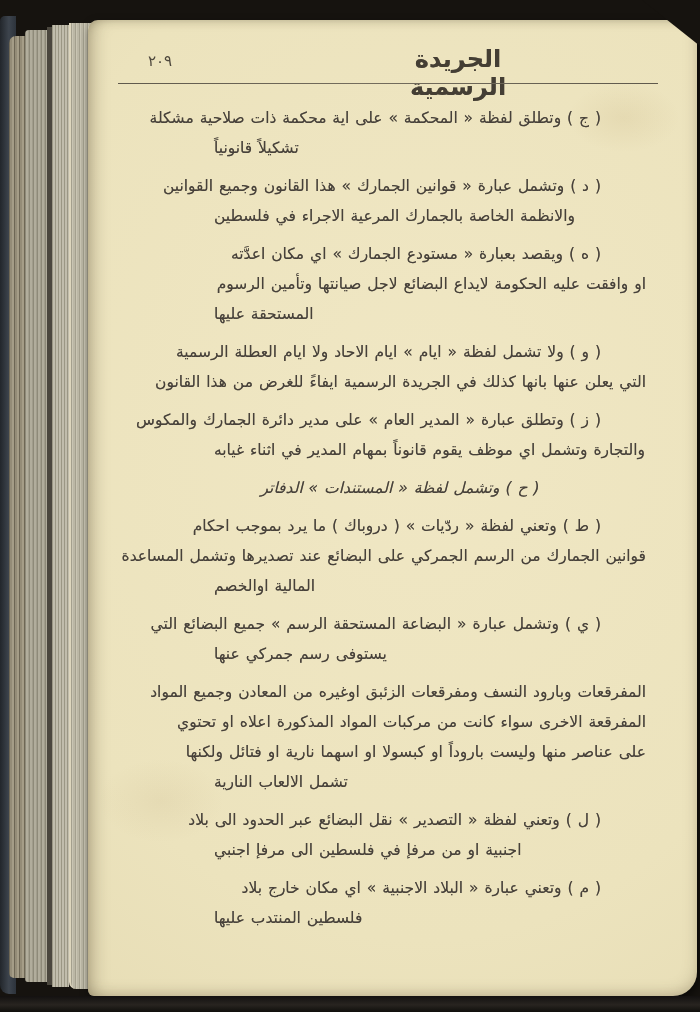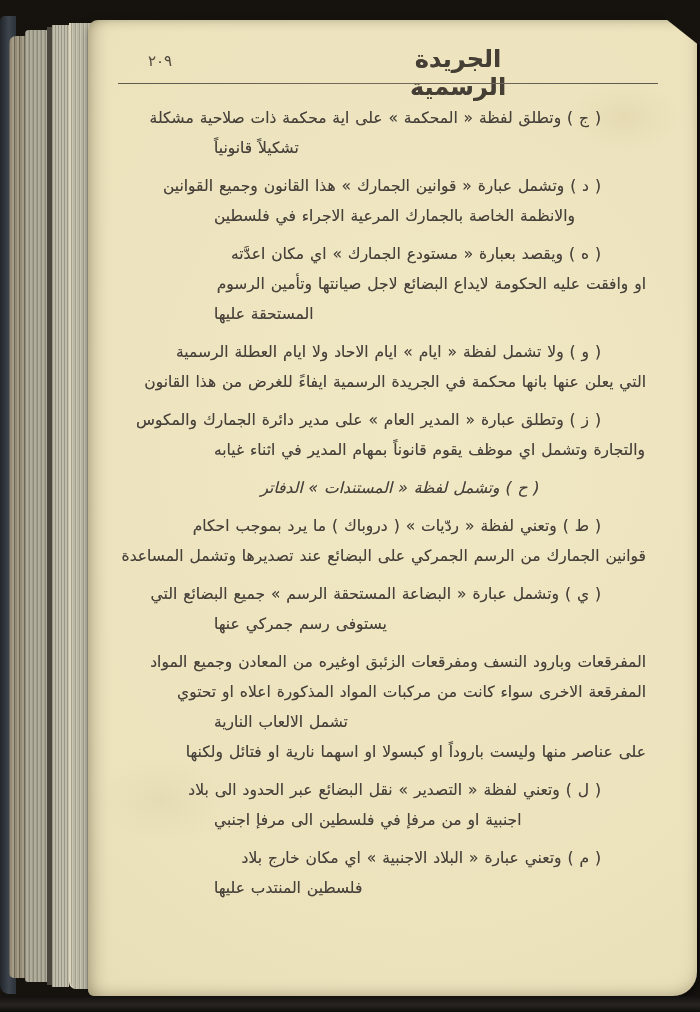--- a/index.html
+++ b/index.html
@@ -123,47 +123,48 @@
       </div>
 
       <div class="para">
         <div class="ln first">( ه )   ويقصد بعبارة « مستودع الجمارك » اي مكان اعدَّته</div>
         <div class="ln full">او وافقت عليه الحكومة لايداع البضائع لاجل صيانتها وتأمين الرسوم</div>
         <div class="ln last">المستحقة عليها</div>
       </div>
 
       <div class="para">
         <div class="ln first">( و )   ولا تشمل لفظة « ايام » ايام الاحاد ولا ايام العطلة الرسمية</div>
-        <div class="ln full">التي يعلن عنها بانها محكمة في الجريدة الرسمية ايفاءً للغرض من هذا القانون</div>
+        <div class="ln full">التي يعلن عنها بانها كذلك في الجريدة الرسمية ايفاءً للغرض من هذا القانون</div>
       </div>
 
       <div class="para">
         <div class="ln first">( ز )   وتطلق عبارة « المدير العام » على مدير دائرة الجمارك والمكوس</div>
         <div class="ln last">والتجارة وتشمل اي موظف يقوم قانوناً بمهام المدير في اثناء غيابه</div>
       </div>
 
       <div class="para">
         <div class="ln center">( ح )   وتشمل لفظة « المستندات » الدفاتر</div>
       </div>
 
       <div class="para">
         <div class="ln first">( ط )   وتعني لفظة « ردّيات » ( دروباك ) ما يرد بموجب احكام</div>
         <div class="ln full">قوانين الجمارك من الرسم الجمركي على البضائع عند تصديرها وتشمل المساعدة</div>
+        <div class="ln last">المالية اوالخصم</div>
       </div>
 
       <div class="para">
         <div class="ln first">( ي )   وتشمل عبارة « البضاعة المستحقة الرسم » جميع البضائع التي</div>
         <div class="ln last">يستوفى رسم جمركي عنها</div>
       </div>
 
       <div class="para">
         <div class="ln full">المفرقعات وبارود النسف ومفرقعات الزئبق اوغيره من المعادن وجميع المواد</div>
         <div class="ln full">المفرقعة الاخرى سواء كانت من مركبات المواد المذكورة اعلاه او تحتوي</div>
+        <div class="ln full">على عناصر منها وليست باروداً او كبسولا او اسهما نارية او فتائل ولكنها</div>
         <div class="ln last">تشمل الالعاب النارية</div>
-        <div class="ln full">على عناصر منها وليست باروداً او كبسولا او اسهما نارية او فتائل ولكنها</div>
       </div>
 
       <div class="para">
         <div class="ln first">( ل )   وتعني لفظة « التصدير » نقل البضائع عبر الحدود الى بلاد</div>
         <div class="ln last">اجنبية او من مرفإ في فلسطين الى مرفإ اجنبي</div>
       </div>
 
       <div class="para">
         <div class="ln first">( م )   وتعني عبارة « البلاد الاجنبية » اي مكان خارج بلاد</div>
         <div class="ln last">فلسطين المنتدب عليها</div>

